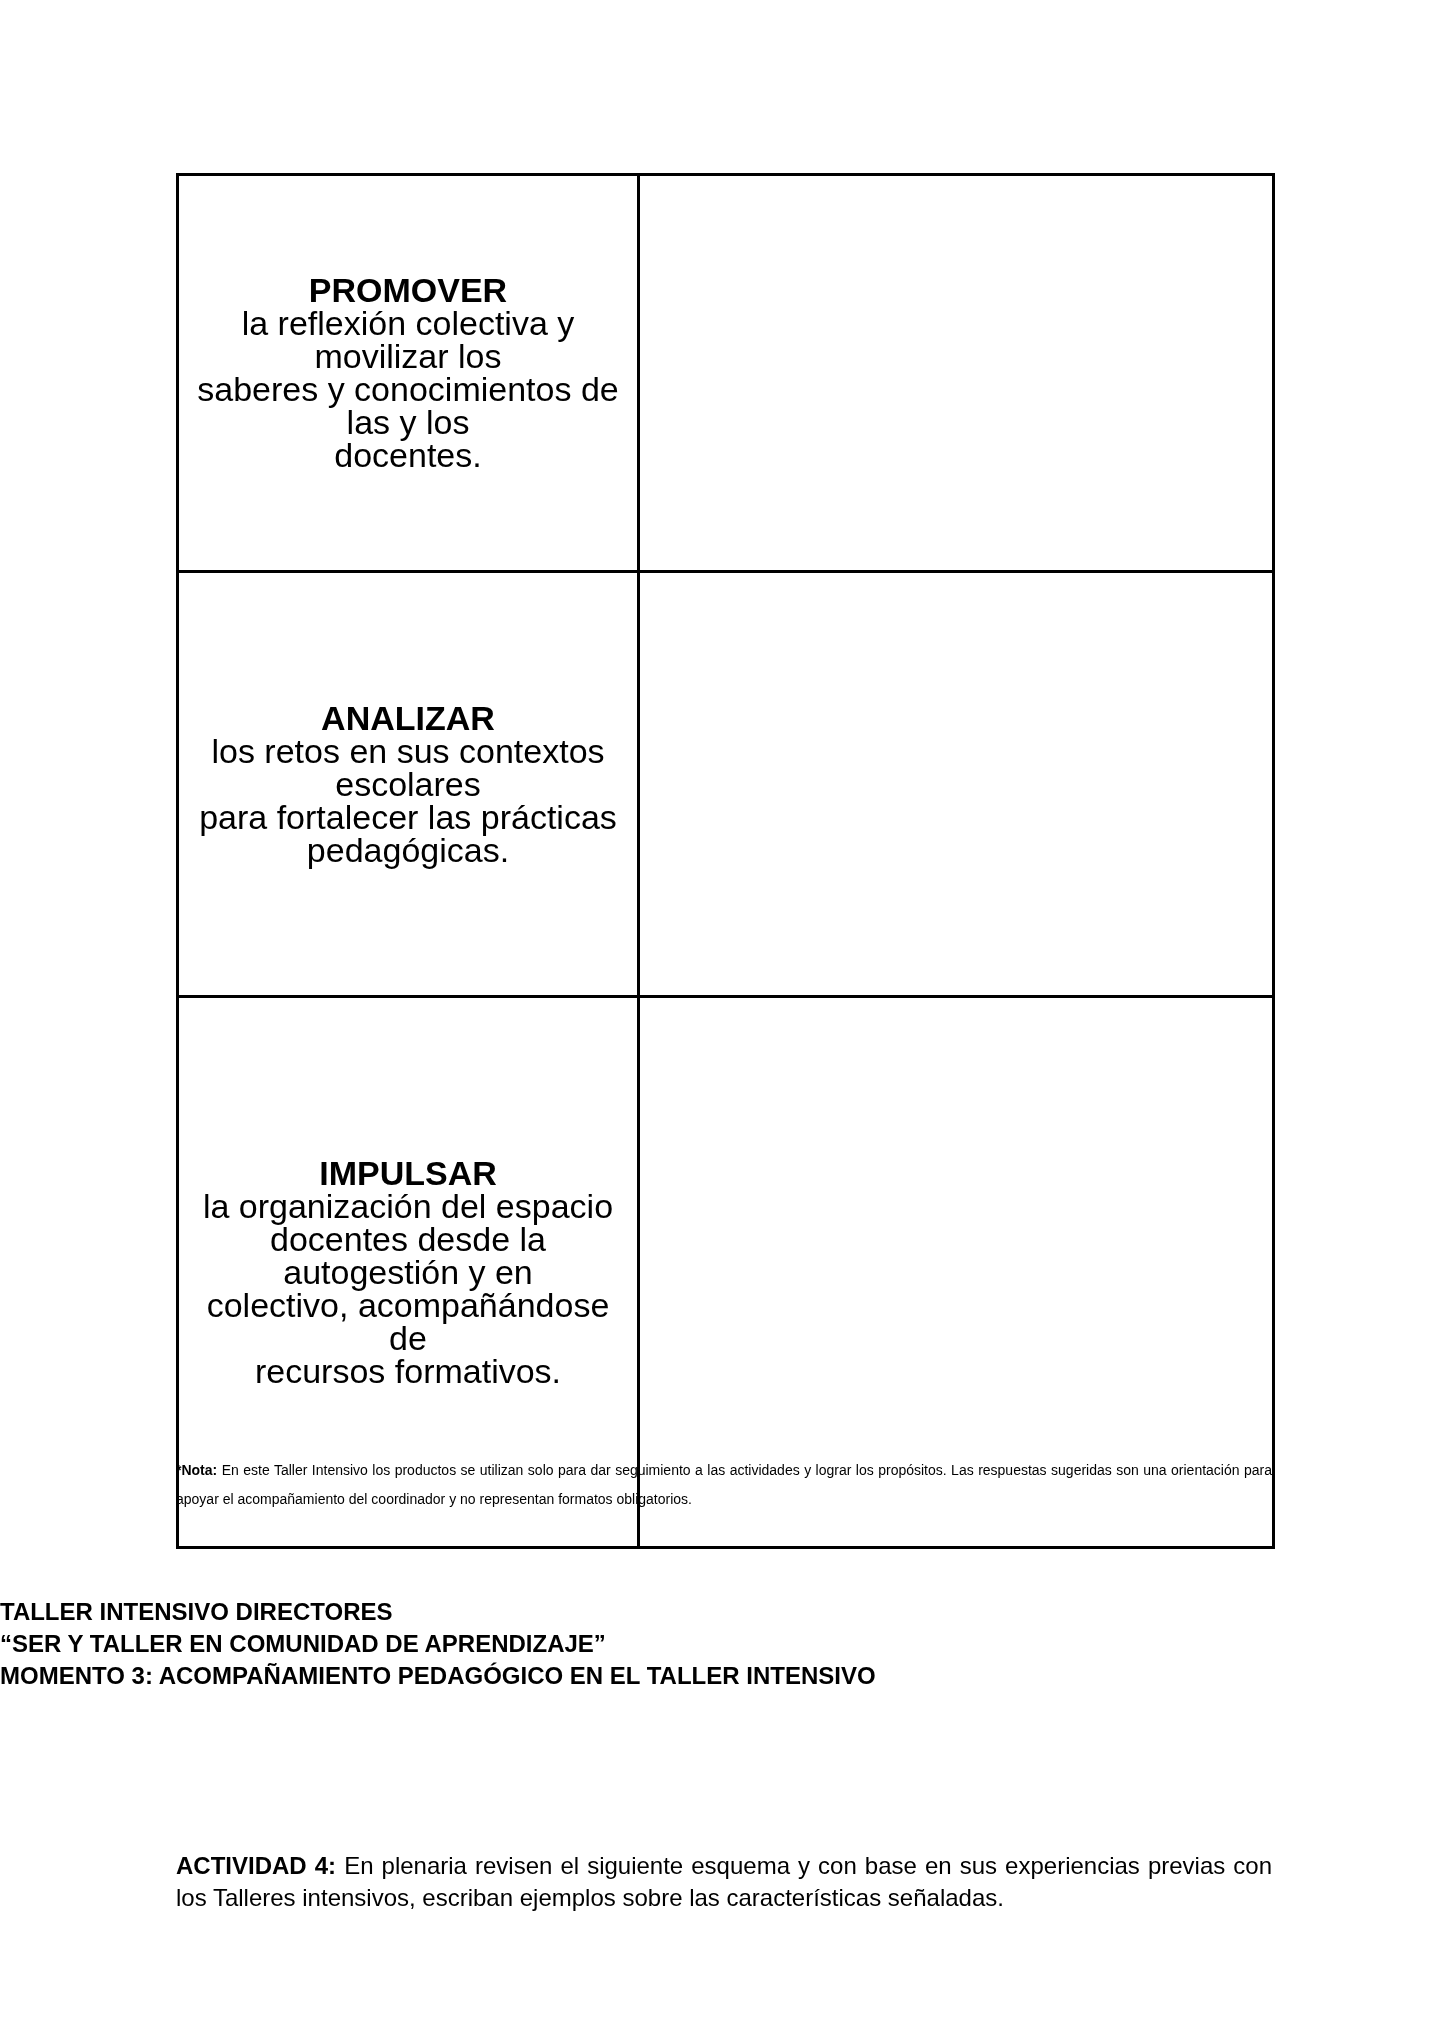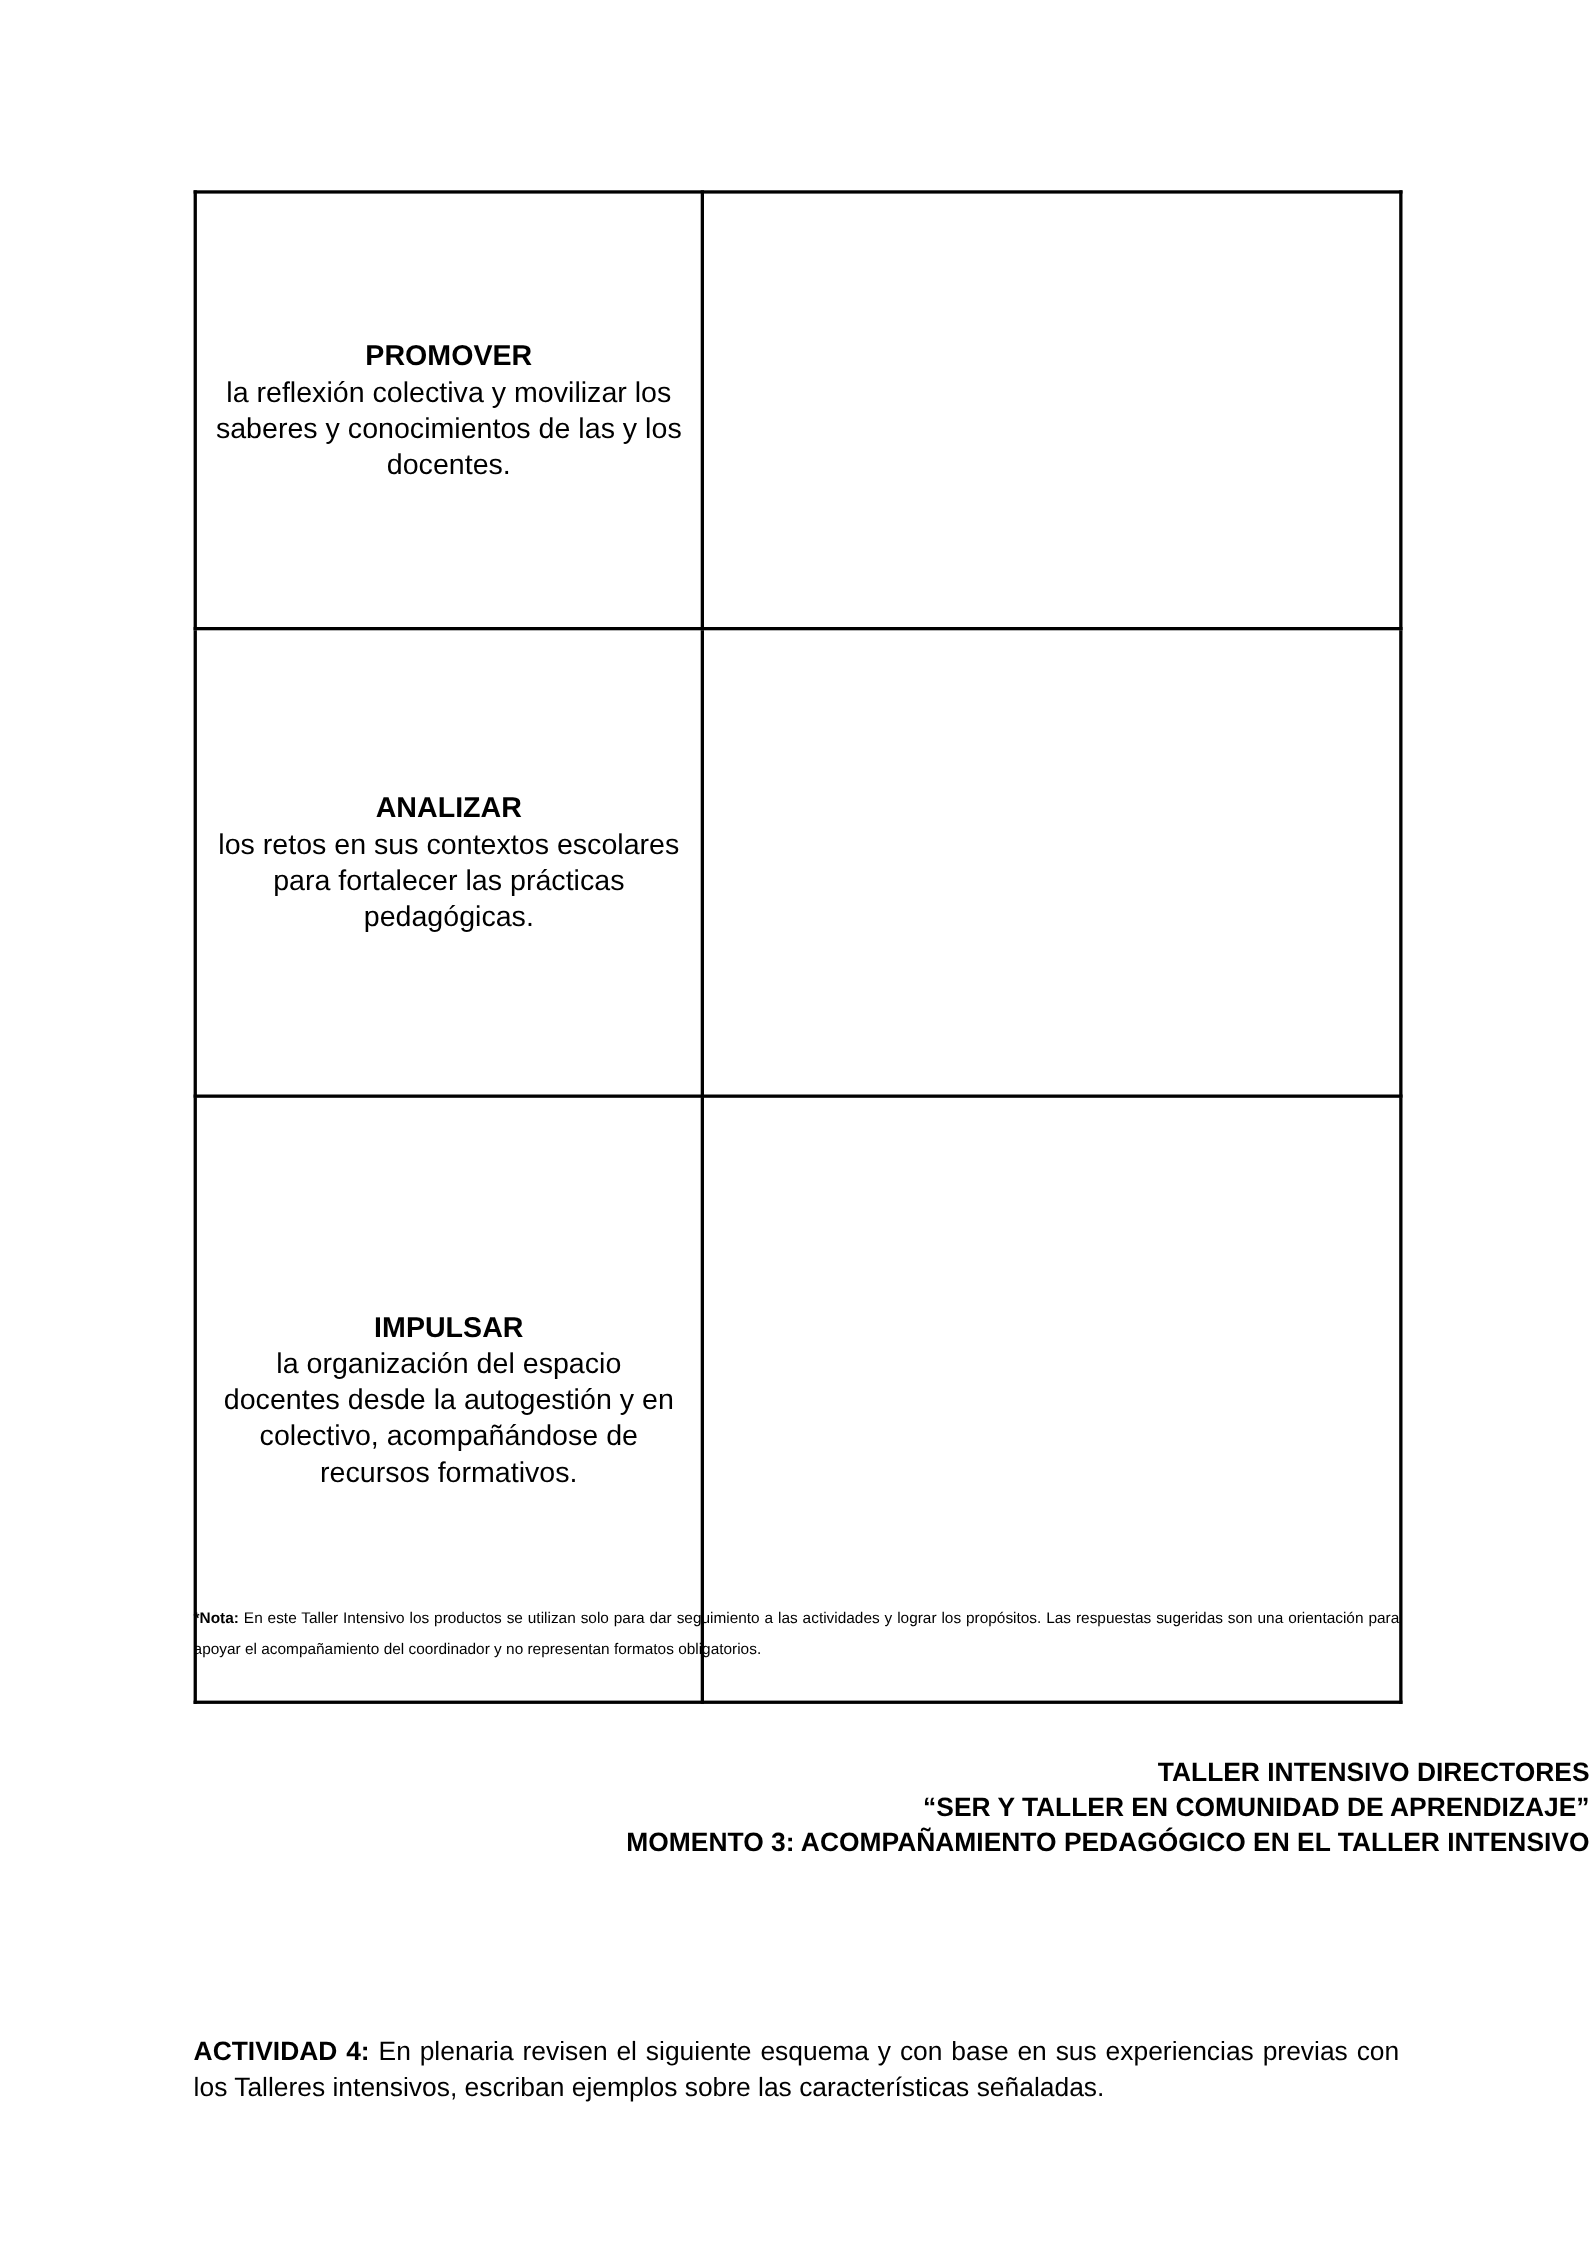--- a/index.html
+++ b/index.html
@@ -24,40 +24,40 @@
   table.schema td {
     border: 3px solid #000000;
     vertical-align: middle;
     background: #ffffff;
   }
   tr.row-1 { height: 397px; }
   tr.row-2 { height: 425px; }
   tr.row-3 { height: 551px; }
   td.cell-left {
     text-align: center;
-    font-size: 26px;
+    font-size: 34px;
     line-height: 33px;
     padding: 0 8px;
   }
   .cell-title { font-weight: bold; display: block; }
   .cell-body  { display: block; white-space: pre-line; }
 
   
   .note {
     left: 176px; top: 1456px; width: 1096px;
     font-size: 14px;
     line-height: 28.5px;
     text-align: justify;
   }
   .note-label { font-weight: bold; }
 
   
   .headings {
     left: 0; top: 1596px; width: 1445px;
-    text-align: right;
+    text-align: left;
     font-weight: bold;
     font-size: 24px;
     line-height: 31.8px;
   }
 
   
   .activity {
     left: 176px; top: 1850px; width: 1096px;
     font-size: 24px;
     line-height: 31.5px;

